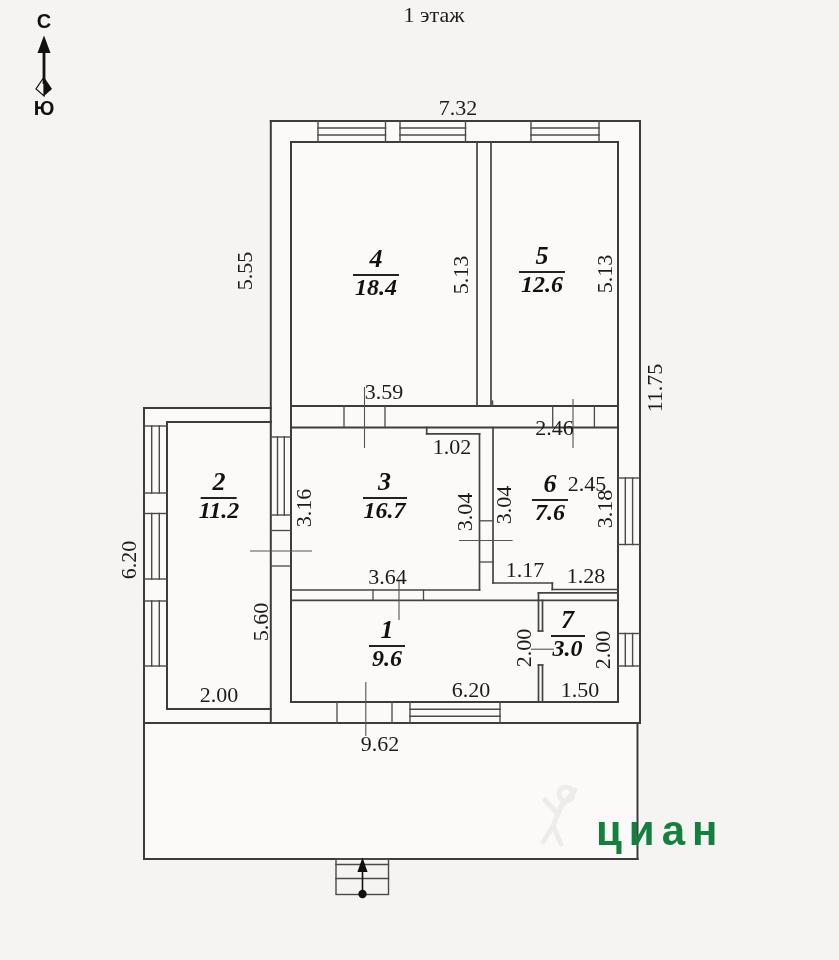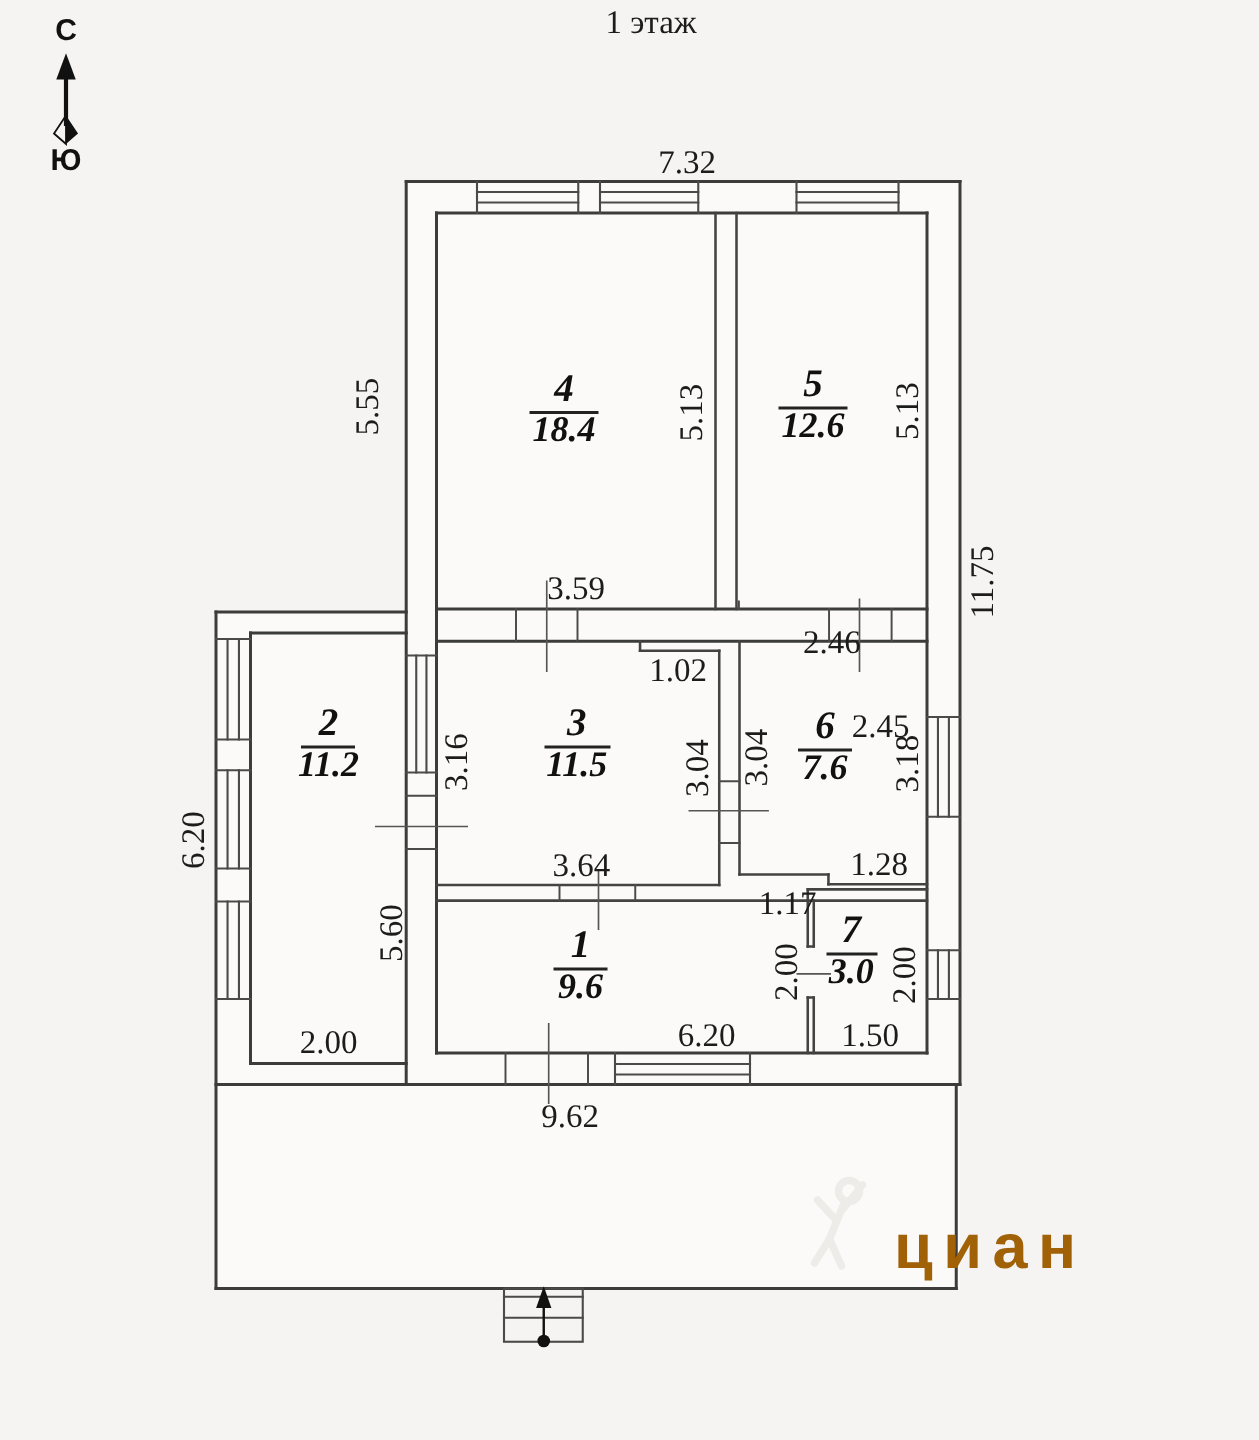--- a/index.html
+++ b/index.html
@@ -13,21 +13,21 @@
   .lbl{position:absolute;color:#1c1c1c;white-space:nowrap;}
   .dim{font-size:22px;transform:translate(-50%,-50%);}
   .dim.v{transform:translate(-50%,-50%) rotate(-90deg);}
   .room-label{transform:translate(-50%,0);text-align:center;font-weight:bold;font-style:italic;color:#111;}
   .room-label .num{font-size:26px;line-height:20px;padding-bottom:5px;}
   .room-label .rule{height:2px;background:#222;margin:0 auto;}
   .room-label .area{font-size:24px;line-height:19px;padding-top:2px;text-align:center;}
   .title{font-size:22px;transform:translate(-50%,-50%);}
   .compass-letter{font-family:"Liberation Sans", sans-serif;font-size:20px;font-weight:bold;transform:translate(-50%,-50%);color:#111;}
   .watermark{
-    position:absolute;color:#a16207;font-family:"Liberation Sans", sans-serif;
+    position:absolute;color:#15803d;font-family:"Liberation Sans", sans-serif;
     font-size:42px;font-weight:bold;letter-spacing:7px;transform:translate(0,-50%);
   }
 </style>
 </head>
 <body>
 
 <svg id="plan-svg" width="839" height="960" viewBox="0 0 839 960">
 
   <g fill="#fbfaf8" stroke="none">
     <rect x="270.8" y="121" width="369.2" height="306.5"></rect>
@@ -201,21 +201,21 @@
   <div class="area">12.6</div>
 </div>
 <div class="lbl room-label" style="left:219px;top:472px;">
   <div class="num">2</div>
   <div class="rule" style="width:36px;"></div>
   <div class="area">11.2</div>
 </div>
 <div class="lbl room-label" style="left:384.5px;top:472px;">
   <div class="num">3</div>
   <div class="rule" style="width:44px;"></div>
-  <div class="area">11.5</div>
+  <div class="area">16.7</div>
 </div>
 <div class="lbl room-label" style="left:550px;top:474px;">
   <div class="num">6</div>
   <div class="rule" style="width:36px;"></div>
   <div class="area">7.6</div>
 </div>
 <div class="lbl room-label" style="left:387px;top:620px;">
   <div class="num">1</div>
   <div class="rule" style="width:36px;"></div>
   <div class="area">9.6</div>
@@ -225,21 +225,21 @@
   <div class="rule" style="width:34px;"></div>
   <div class="area">3.0</div>
 </div>
 
 <div class="lbl dim" style="left:458px;top:108px;">7.32</div>
 <div class="lbl dim" style="left:384px;top:392px;text-align:center;">3.59</div>
 <div class="lbl dim" style="left:554.5px;top:380px;margin-top:48px;">2.46</div>
 <div class="lbl dim" style="left:587px;top:439.5px;margin-top:44px;">2.45</div>
 <div class="lbl dim" style="left:452px;top:447px;">1.02</div>
 <div class="lbl dim" style="left:387.5px;top:577px;">3.64</div>
-<div class="lbl dim" style="left:525px;top:570px;margin-top:32px;">1.17</div>
+<div class="lbl dim" style="left:525px;top:570px;">1.17</div>
 <div class="lbl dim" style="left:586px;top:575.5px;">1.28</div>
 <div class="lbl dim" style="left:219px;top:694.5px;">2.00</div>
 <div class="lbl dim" style="left:471px;top:690px;">6.20</div>
 <div class="lbl dim" style="left:580px;top:690px;">1.50</div>
 <div class="lbl dim" style="left:380px;top:744px;">9.62</div>
 
 <div class="lbl dim v" style="left:244.5px;top:270.5px;">5.55</div>
 <div class="lbl dim v" style="left:461px;top:275px;">5.13</div>
 <div class="lbl dim v" style="left:605px;top:274px;">5.13</div>
 <div class="lbl dim v" style="left:654.5px;top:387.5px;">11.75</div>

